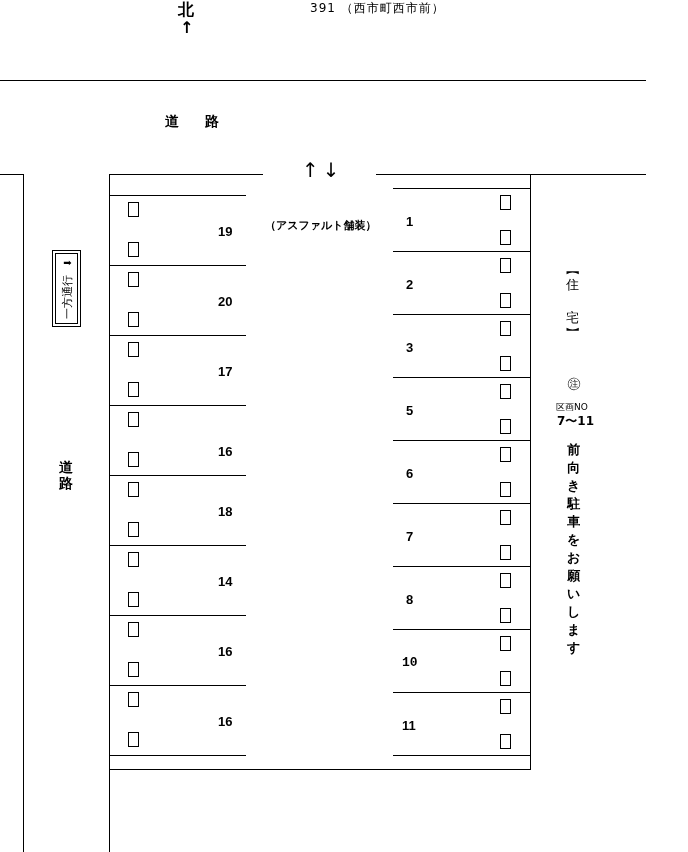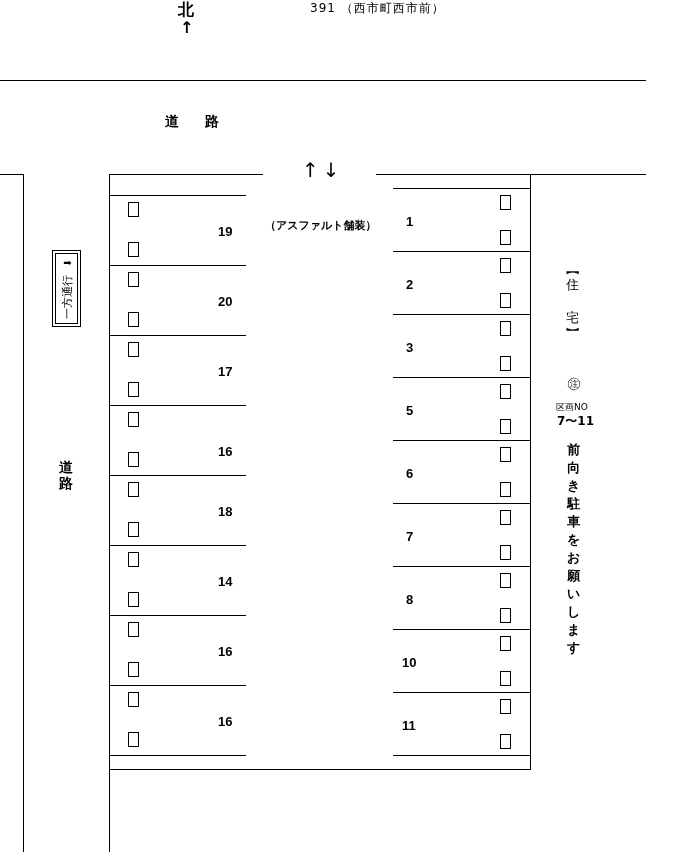--- a/index.html
+++ b/index.html
@@ -148,21 +148,21 @@
     <div class="txt num" style="left:406px;top:530px;">7</div>
   </div>
   <div>
     <div class="box" style="left:500px;top:573px;"></div>
     <div class="box" style="left:500px;top:608px;"></div>
     <div class="txt num" style="left:406px;top:593px;">8</div>
   </div>
   <div>
     <div class="box" style="left:500px;top:636px;"></div>
     <div class="box" style="left:500px;top:671px;"></div>
-    <div class="txt num" style="left:402px;top:656px;">10</div>
+    <div class="txt num" style="left:402px;top:656px;font-family:Liberation Mono, monospace;">10</div>
   </div>
   <div>
     <div class="box" style="left:500px;top:699px;"></div>
     <div class="box" style="left:500px;top:734px;"></div>
     <div class="txt num" style="left:402px;top:719px;text-align:right;">11</div>
   </div>
 </div>
 
 <div class="vtext" style="left:566px;top:263px;font-size:13px;">
   <span style="transform:rotate(90deg);">【</span>

